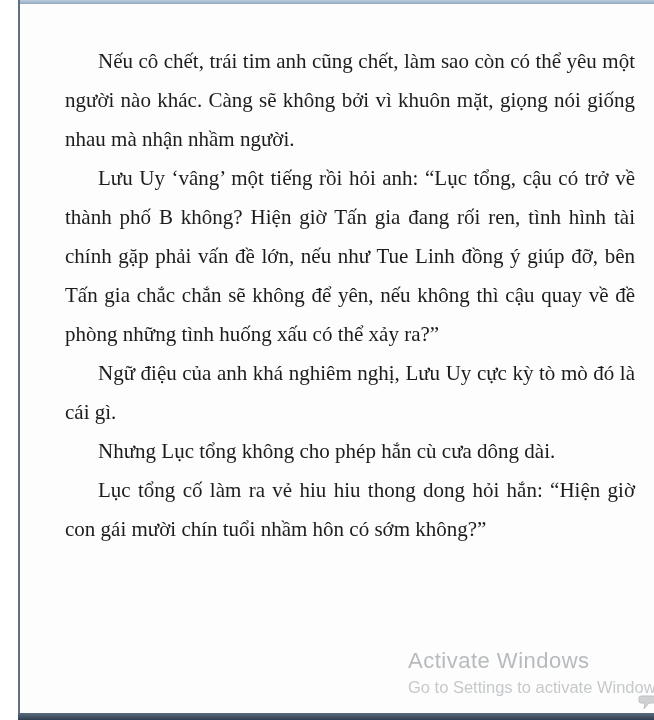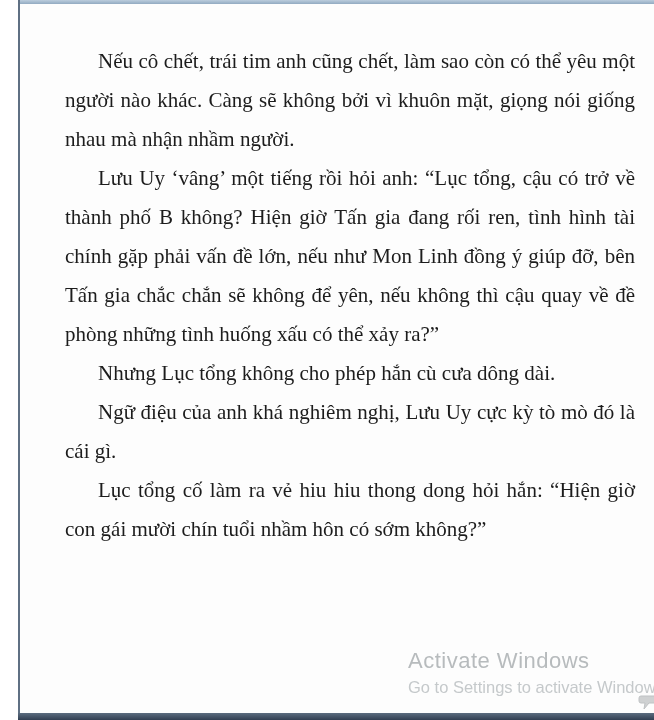--- a/index.html
+++ b/index.html
@@ -91,23 +91,23 @@
 </style>
 </head>
 <body>
 
 <div class="frame">
 
   <div class="page">
 
     <div class="text-block">
       <p>Nếu cô chết, trái tim anh cũng chết, làm sao còn có thể yêu một người nào khác. Càng sẽ không bởi vì khuôn mặt, giọng nói giống nhau mà nhận nhầm người.</p>
-      <p>Lưu Uy ‘vâng’ một tiếng rồi hỏi anh: “Lục tổng, cậu có trở về thành phố B không? Hiện giờ Tấn gia đang rối ren, tình hình tài chính gặp phải vấn đề lớn, nếu như Mon Linh đồng ý giúp đỡ, bên Tấn gia chắc chắn sẽ không để yên, nếu không thì cậu quay về đề phòng những tình huống xấu có thể xảy ra?”</p>
+      <p>Lưu Uy ‘vâng’ một tiếng rồi hỏi anh: “Lục tổng, cậu có trở về thành phố B không? Hiện giờ Tấn gia đang rối ren, tình hình tài chính gặp phải vấn đề lớn, nếu như Tue Linh đồng ý giúp đỡ, bên Tấn gia chắc chắn sẽ không để yên, nếu không thì cậu quay về đề phòng những tình huống xấu có thể xảy ra?”</p>
+      <p>Ngữ điệu của anh khá nghiêm nghị, Lưu Uy cực kỳ tò mò đó là cái gì.</p>
       <p>Nhưng Lục tổng không cho phép hắn cù cưa dông dài.</p>
-      <p>Ngữ điệu của anh khá nghiêm nghị, Lưu Uy cực kỳ tò mò đó là cái gì.</p>
       <p>Lục tổng cố làm ra vẻ hiu hiu thong dong hỏi hắn: “Hiện giờ con gái mười chín tuổi nhầm hôn có sớm không?”</p>
     </div>
 
     <div class="watermark">
       <div class="wm-title">Activate Windows</div>
       <div class="wm-sub">Go to Settings to activate Windows.</div>
     </div>
 
     <div class="cursor-glyph">
       <svg width="24" height="20" viewBox="0 0 24 20" xmlns="http://www.w3.org/2000/svg">

